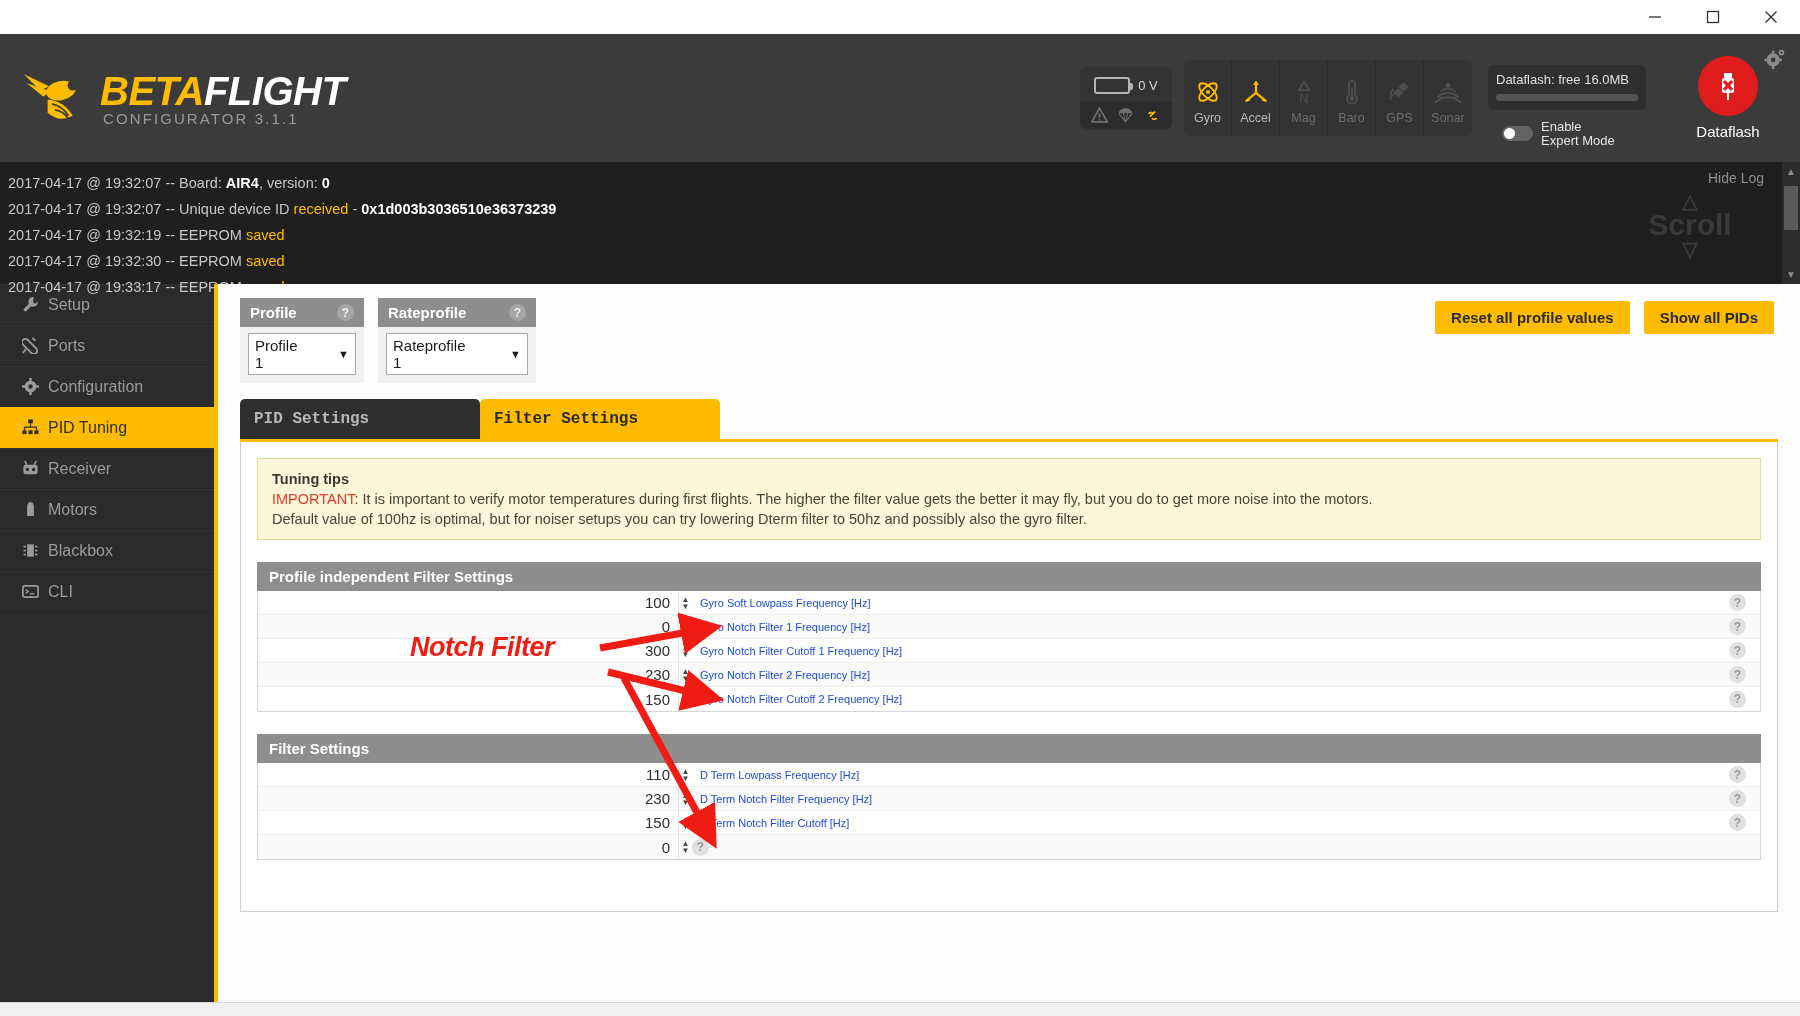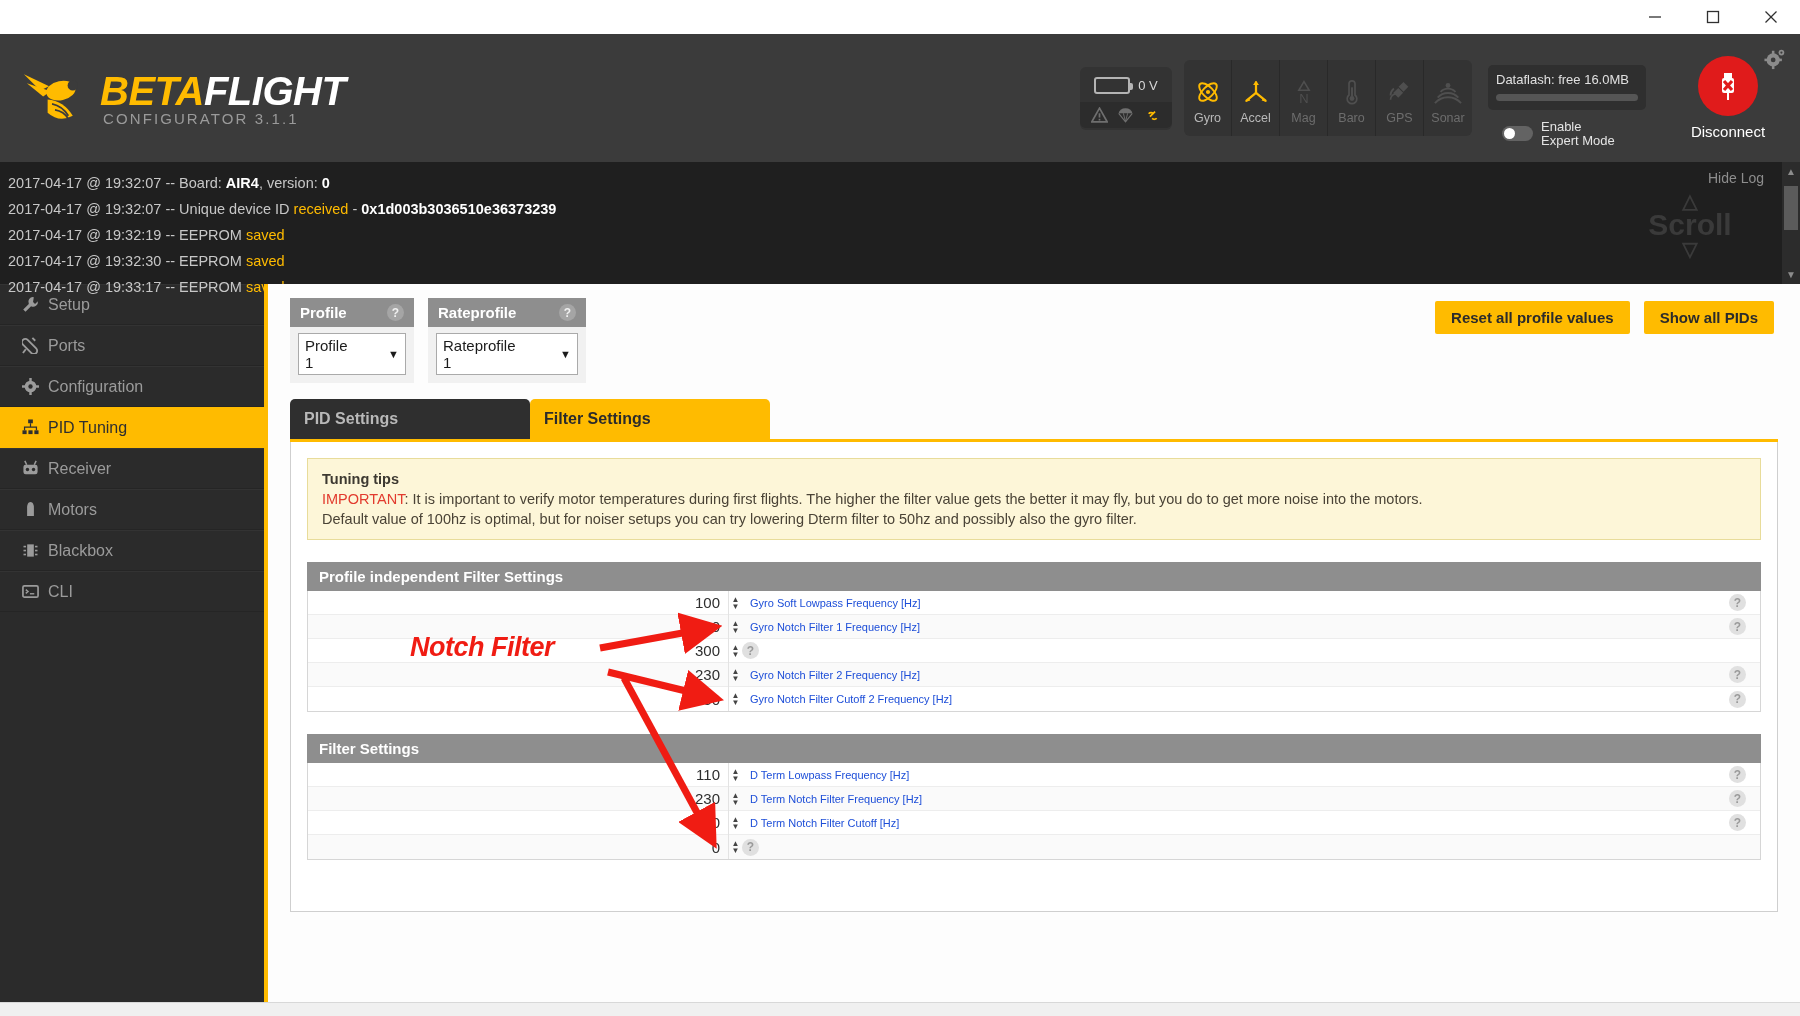--- a/index.html
+++ b/index.html
@@ -123,21 +123,21 @@
   .logscroll {
     position: absolute; right: 0; top: 0; bottom: 0; width: 18px;
     background: #2c2c2c;
   }
   .logscroll .thumb { position: absolute; top: 24px; left: 2px; width: 14px; height: 44px; background: #5b5b5b; }
   .logscroll .ar { position: absolute; left: 4px; color: #8c8c8c; font-size: 10px; }
 
   
   .body { display: flex; height: 718px; }
 
-  .sidebar { width: 264px; background: #2b2b2b; flex: none; }
+  .sidebar { width: 214px; background: #2b2b2b; flex: none; }
   .nav-item {
     height: 41px; display: flex; align-items: center;
     padding-left: 22px; color: #9b9b9b; font-size: 16px;
     border-bottom: 1px solid #252525; border-top: 1px solid #333333;
   }
   .nav-item .nav-ico { width: 26px; display: flex; align-items: center; }
   .nav-item.active { background: #ffbb00; color: #2f2f2f; border-color: #ffbb00; }
 
   .content {
     flex: 1; background: #fdfdfd; border-left: 4px solid #ffbb00;
@@ -165,21 +165,21 @@
   }
   .sel.wide { width: 142px; }
   .caret { font-size: 11px; }
 
   .top-buttons { position: absolute; right: 26px; top: 17px; display: flex; gap: 14px; }
   .btn-yellow {
     background: #ffbb00; color: #2b2b2b; font-size: 15px; font-weight: bold;
     padding: 8px 16px; border: none; border-radius: 2px;
   }
 
-  .tabs { display: flex; margin-top: 16px; }
+  .tabs { display: flex; margin-top: 16px; font-family: Liberation Mono, monospace; }
   .tab {
     padding: 11px 0; width: 240px; text-align: left; padding-left: 14px;
     font-size: 16px; font-weight: bold; border-radius: 5px 5px 0 0;
   }
   .tab.inactive { background: #2f2f2f; color: #b9b9b9; }
   .tab.activetab { background: #ffbb00; color: #2b2b2b; }
   .tab-underline { height: 3px; background: #ffbb00; }
 
   .panel {
     border: 1px solid #cfcfcf; border-top: none; padding: 16px;
@@ -389,21 +389,21 @@
     <div class="disconnect">
       <div class="disc-circle">
         <svg width="34" height="34" viewBox="0 0 34 34">
           <rect x="13" y="4" width="8" height="5" fill="#ffffff"></rect>
           <rect x="11" y="9" width="12" height="15" rx="2" fill="#ffffff"></rect>
           <rect x="16" y="24" width="2" height="7" fill="#ffffff"></rect>
           <line x1="13" y1="12" x2="21" y2="21" stroke="#e01b1b" stroke-width="3.2"></line>
           <line x1="21" y1="12" x2="13" y2="21" stroke="#e01b1b" stroke-width="3.2"></line>
         </svg>
       </div>
-      <div class="disc-label">Disconnect</div>
+      <div class="disc-label">Dataflash</div>
     </div>
 
     <div class="gear-top">
       <svg width="22" height="22" viewBox="0 0 24 24">
         <circle cx="10" cy="13" r="7.2" fill="#8b8b8b"></circle>
         <circle cx="10" cy="13" r="2.6" fill="#3b3b3b"></circle>
         <g fill="#8b8b8b">
             <rect x="8.6" y="3" width="2.8" height="4"></rect>
             <rect x="8.6" y="19" width="2.8" height="4"></rect>
             <rect x="0.5" y="11.6" width="4" height="2.8"></rect>
@@ -612,20 +612,21 @@
               </div>
             <div class="flabel">Gyro Notch Filter 1 Frequency [Hz]</div>
             <div class="fhelp">?</div>
           </div>
           <div class="frow">
             <div class="fval">300</div>
             <div class="spin">
                 <span>▲</span>
                 <span>▼</span>
               </div>
+            <div class="flabel">Gyro Notch Filter Cutoff 1 Frequency [Hz]</div>
             <div class="fhelp">?</div>
           </div>
           <div class="frow">
             <div class="fval">230</div>
             <div class="spin">
                 <span>▲</span>
                 <span>▼</span>
               </div>
             <div class="flabel">Gyro Notch Filter 2 Frequency [Hz]</div>
             <div class="fhelp">?</div>

